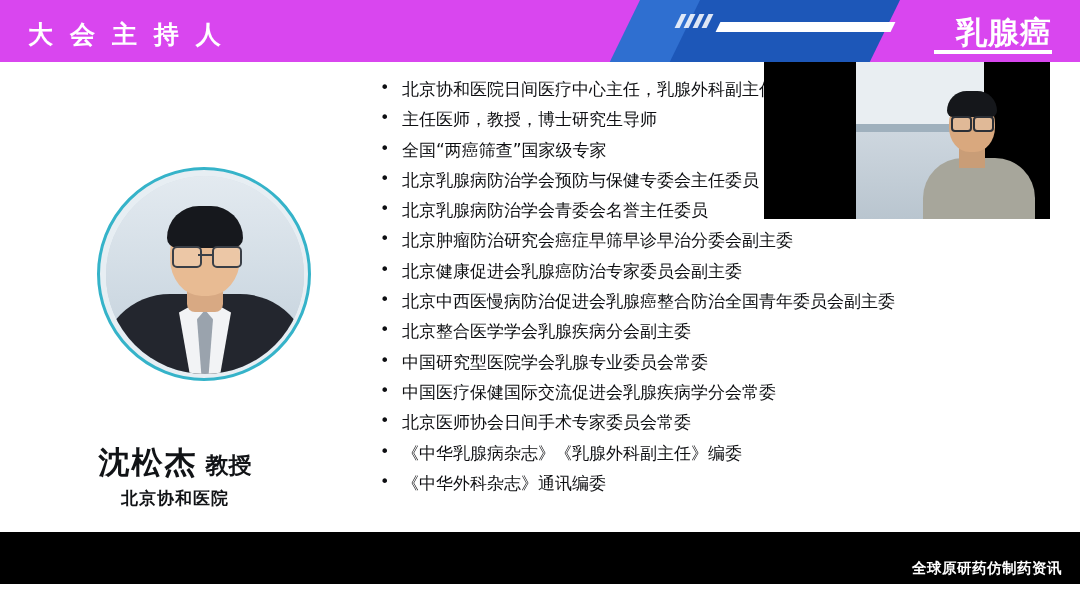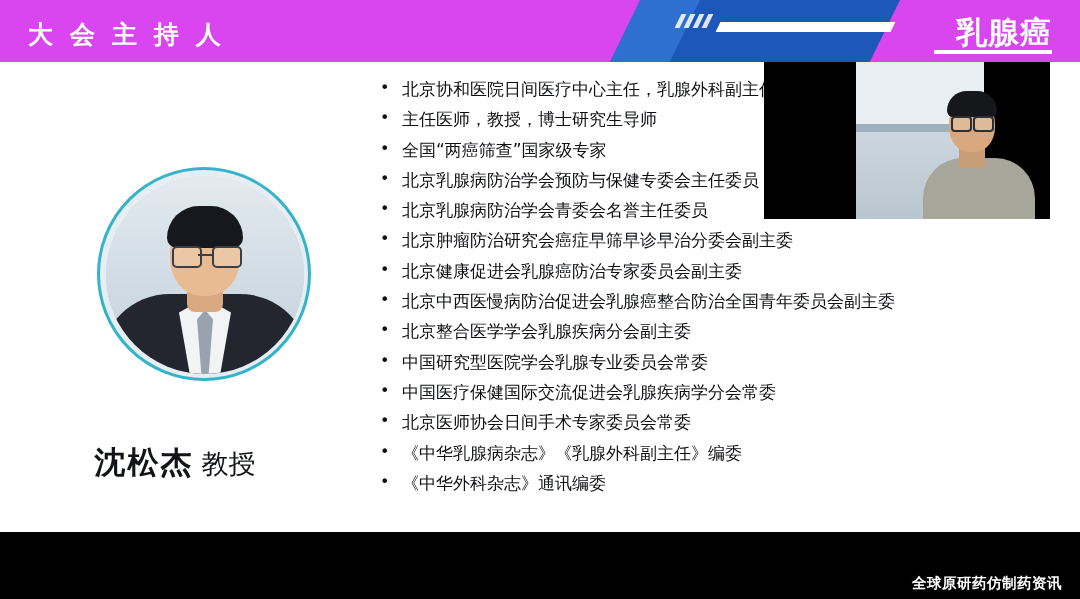--- a/index.html
+++ b/index.html
@@ -199,22 +199,22 @@
     color: #111316;
     white-space: nowrap;
   }
   .speaker-name .nm {
     font-size: 31px;
     font-weight: bold;
     letter-spacing: 2px;
     text-align: center;
   }
   .speaker-name .ttl {
-    font-size: 27px;
-    font-weight: normal;
+    font-size: 23px;
+    font-weight: bold;
     margin-left: 8px;
   }
   .speaker-org {
     position: absolute;
     left: 0; right: 0;
     top: 425px;
     text-align: center;
     color: #111316;
     font-size: 17px;
     font-weight: bold;
@@ -309,21 +309,21 @@
     border: 2px solid #2b2f36;
     border-radius: 4px;
     background: rgba(255,255,255,.2);
   }
   .pip-glass.l { left: 50%; margin-left: 44px; }
   .pip-glass.r { left: 50%; margin-left: 66px; }
   
   .bottom {
     position: absolute;
     left: 0; top: 532px;
-    width: 1080px; height: 67px;
+    width: 1080px; height: 52px;
     background: #000000;
   }
   .footer-watermark {
     position: absolute;
     right: 18px;
     bottom: 6px;
     color: #ffffff;
     font-size: 14.5px;
     font-weight: bold;
     letter-spacing: .5px;
@@ -361,20 +361,21 @@
         <div class="p-head"></div>
         <div class="p-hair"></div>
         <div class="p-glass l"></div>
         <div class="p-glass r"></div>
         <div class="p-glass-bridge"></div>
       </div>
     </div>
     <div class="speaker-name">
       <span class="nm">沈松杰</span><span class="ttl">教授</span>
     </div>
+    <div class="speaker-org">北京协和医院</div>
   </div>
 
   <div class="bullets">
     <div class="bullet">北京协和医院日间医疗中心主任，乳腺外科副主任</div>
     <div class="bullet">主任医师，教授，博士研究生导师</div>
     <div class="bullet">全国“两癌筛查”国家级专家</div>
     <div class="bullet">北京乳腺病防治学会预防与保健专委会主任委员</div>
     <div class="bullet">北京乳腺病防治学会青委会名誉主任委员</div>
     <div class="bullet">北京肿瘤防治研究会癌症早筛早诊早治分委会副主委</div>
     <div class="bullet">北京健康促进会乳腺癌防治专家委员会副主委</div>

